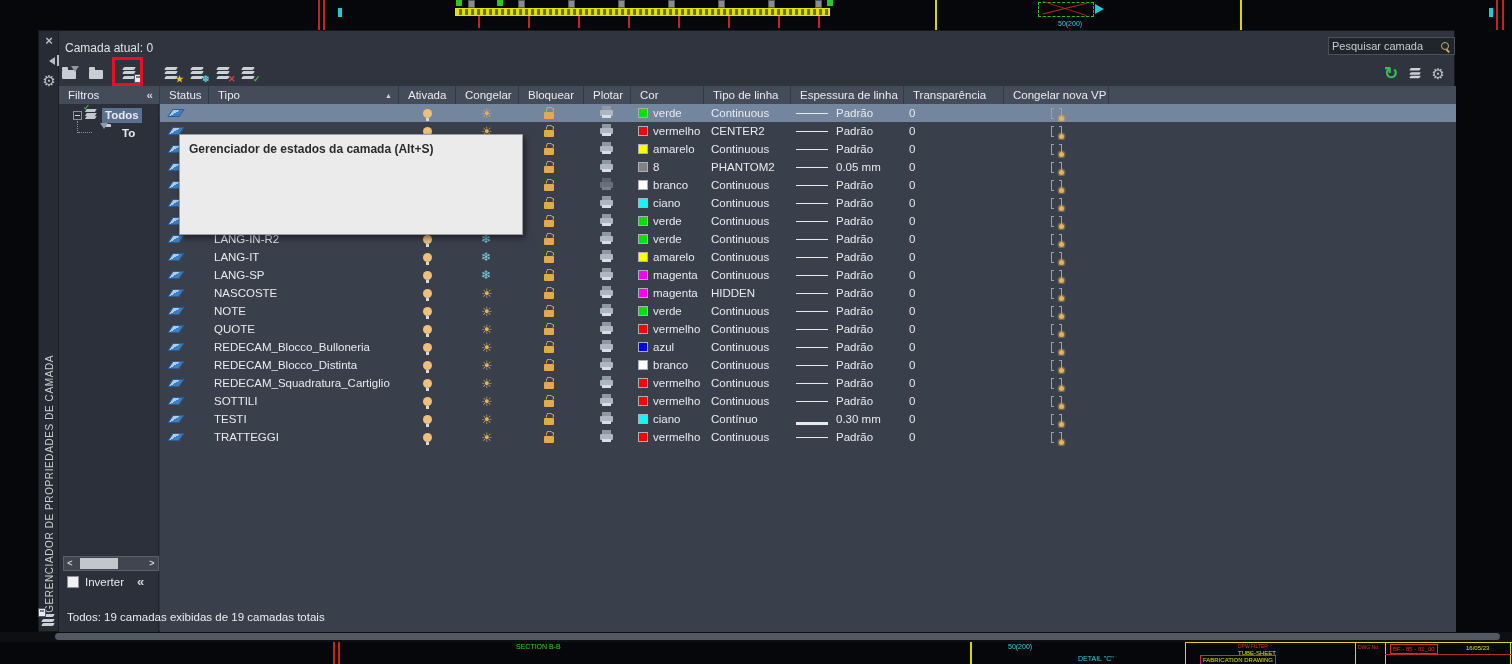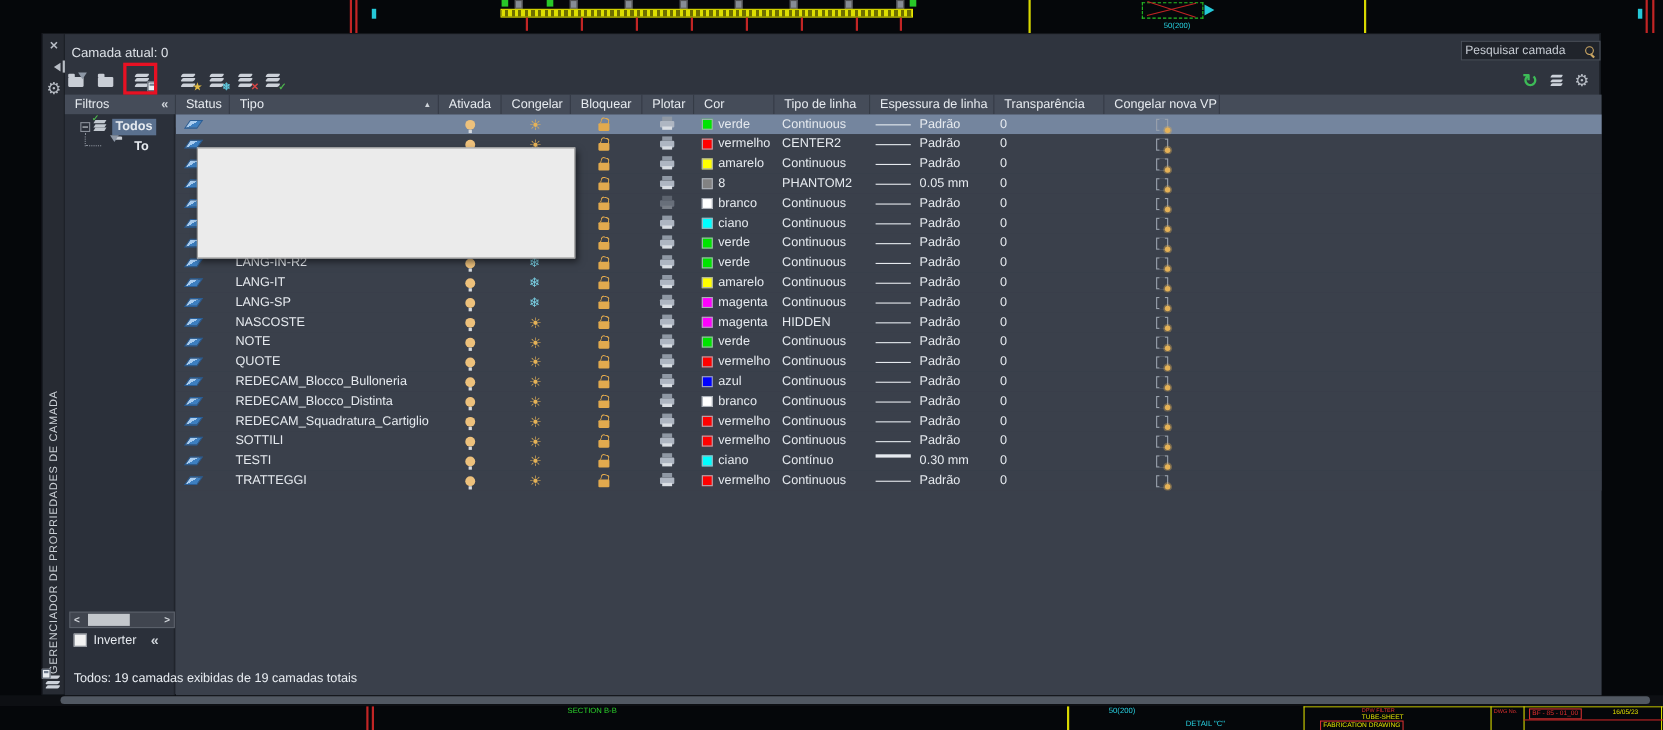--- a/index.html
+++ b/index.html
@@ -1058,21 +1058,21 @@
             <div class="cell c-color">
               <span style="display: flex; align-items: center;">
                 <span class="swatch" style="background: rgb(0, 255, 255);"></span>
                 <span class="">ciano</span>
               </span>
             </div>
             <div class="cell c-lt">
               <span class="">Contínuo</span>
             </div>
             <div class="cell c-lw">
-              <span style="display: flex; align-items: flex-start;">
+              <span style="display: flex; align-items: flex-end;">
                 <span class="lw-line thick"></span>
                 <span class="">0.30 mm</span>
               </span>
             </div>
             <div class="cell c-tr">
               <span class="">0</span>
             </div>
             <div class="cell c-vp">
               <span class="vp-ico"></span>
             </div>
@@ -1121,20 +1121,21 @@
             </div>
             <div class="cell c-desc"></div>
             <div class="cell c-fill"></div>
           </div>
         </div>
     </div>
 
     <div id="status-bar">Todos: 19 camadas exibidas de 19 camadas totais</div>
 
     <div id="tooltip">
+      <div class="tt-title">Gerenciador de estados da camada (Alt+S)</div>
     </div>
   </div>
 
   <div id="hscroll">
       <div class="thumb"></div>
     </div>
 
   <div id="cad-bottom" class="cad-strip">
     <div class="vline red" style="left:333px;top:0;height:22px"></div>
     <div class="vline red" style="left:338px;top:0;height:22px"></div>

